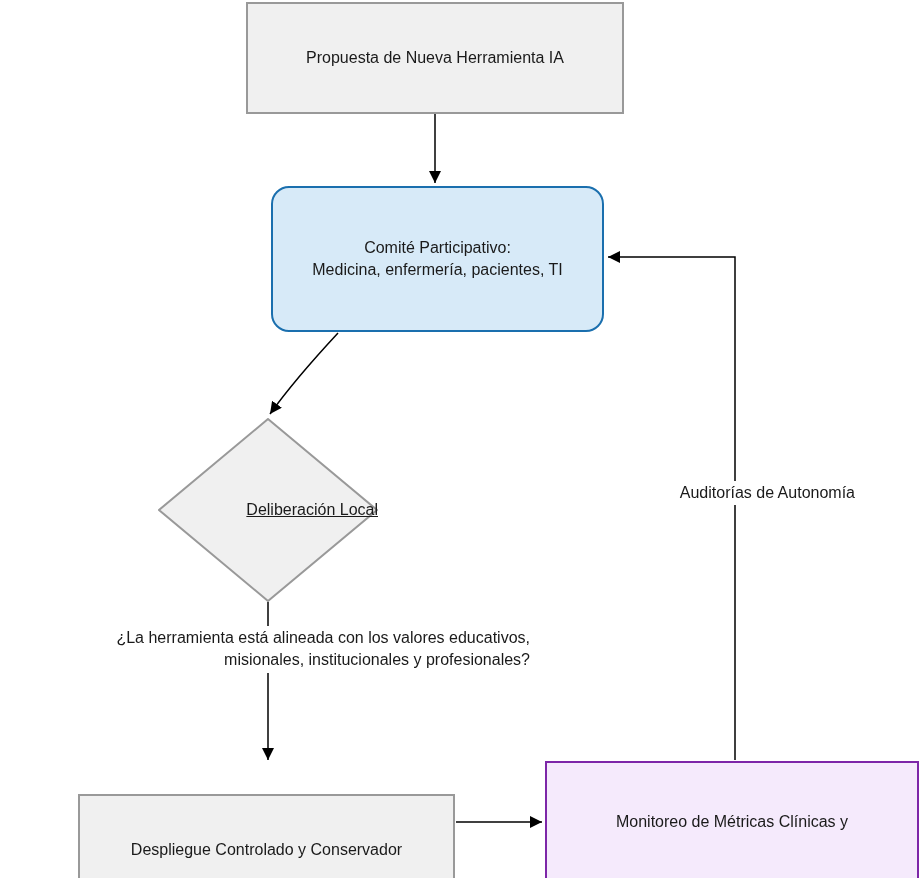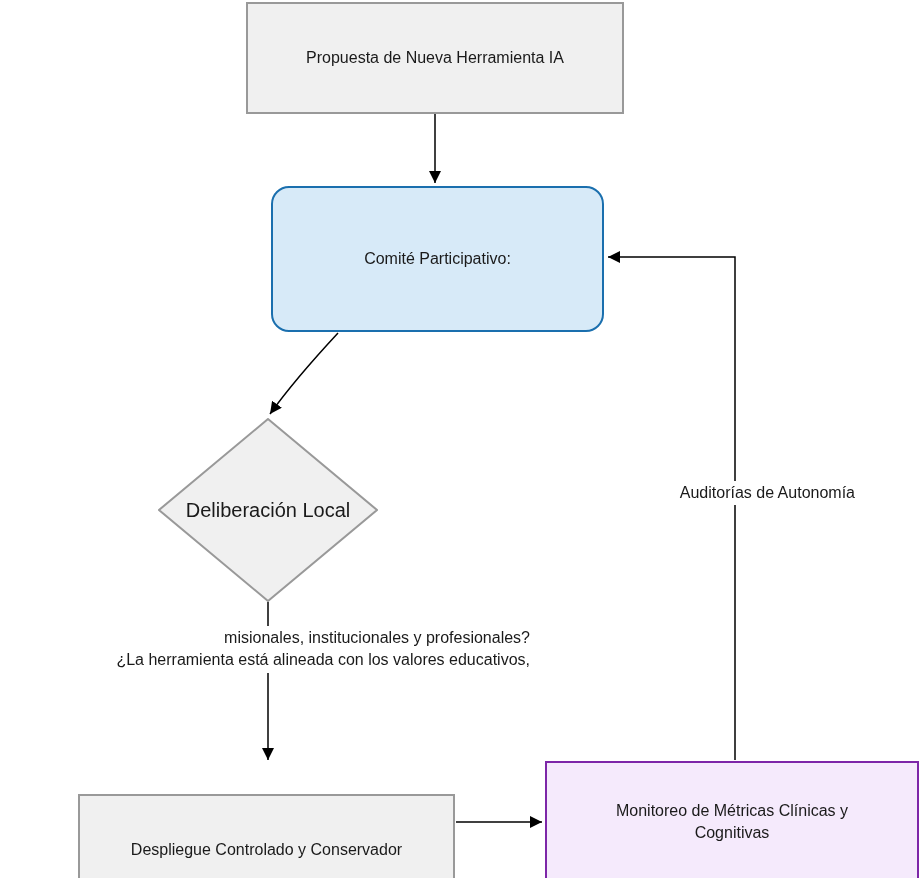--- a/index.html
+++ b/index.html
@@ -39,22 +39,22 @@
     border: 2px solid var(--purple_stroke, #7d26a8);
   }
   #deliberation-shape { position: absolute; left: 158px; top: 418px; }
   #deliberation-shape polygon {
     fill: var(--gray_fill, #f0f0f0);
     stroke: var(--gray_stroke, #999999);
     stroke-width: 2;
   }
   #deliberation-label {
     position: absolute; left: 158px; top: 418px; width: 220px; height: 184px;
-    display: flex; align-items: center; justify-content: center;
-    font-size: 20px; text-align: center;
+    display: flex; align-items: center; justify-content: flex-end;
+    font-size: 16px; text-align: center; text-decoration: underline;
   }
   #edges { position: absolute; left: 0; top: 0; pointer-events: none; }
   #edges path {
     fill: none;
     stroke: var(--edge_color, #000000);
     stroke-width: 1.5;
   }
   #edges marker path { fill: var(--edge_color, #000000); stroke: none; }
   .edge-label {
     position: absolute;
@@ -83,41 +83,41 @@
   <path d="M 735 760 L 735 257 L 608 257" marker-end="url(#arrowhead)"></path>
 </svg>
 
 <div class="node rect-gray" id="proposal">
   <span>Propuesta de Nueva Herramienta IA</span>
 </div>
 
 <div class="node" id="committee">
   <div>
     <div>Comité Participativo:</div>
+    <div>Medicina, enfermería, pacientes, TI</div>
   </div>
 </div>
 
 <svg id="deliberation-shape" width="220" height="184" viewBox="0 0 220 184">
   <polygon points="110,1 219,92 110,183 1,92"></polygon>
 </svg>
 <div id="deliberation-label">
   <span>Deliberación Local</span>
 </div>
 
 <div class="node rect-gray" id="deployment">
   <span>Despliegue Controlado y Conservador</span>
 </div>
 
 <div class="node" id="monitoring">
   <div>
     <div>Monitoreo de Métricas Clínicas y</div>
-    <div>Cognitivas</div>
   </div>
 </div>
 
 <div class="edge-label" id="question-label">
+  <div>¿La herramienta está alineada con los valores educativos,</div>
   <div>misionales, institucionales y profesionales?</div>
-  <div>¿La herramienta está alineada con los valores educativos,</div>
 </div>
 
 <div class="edge-label" id="audit-label">
   <span>Auditorías de Autonomía</span>
 </div>
 
 </body></html>

